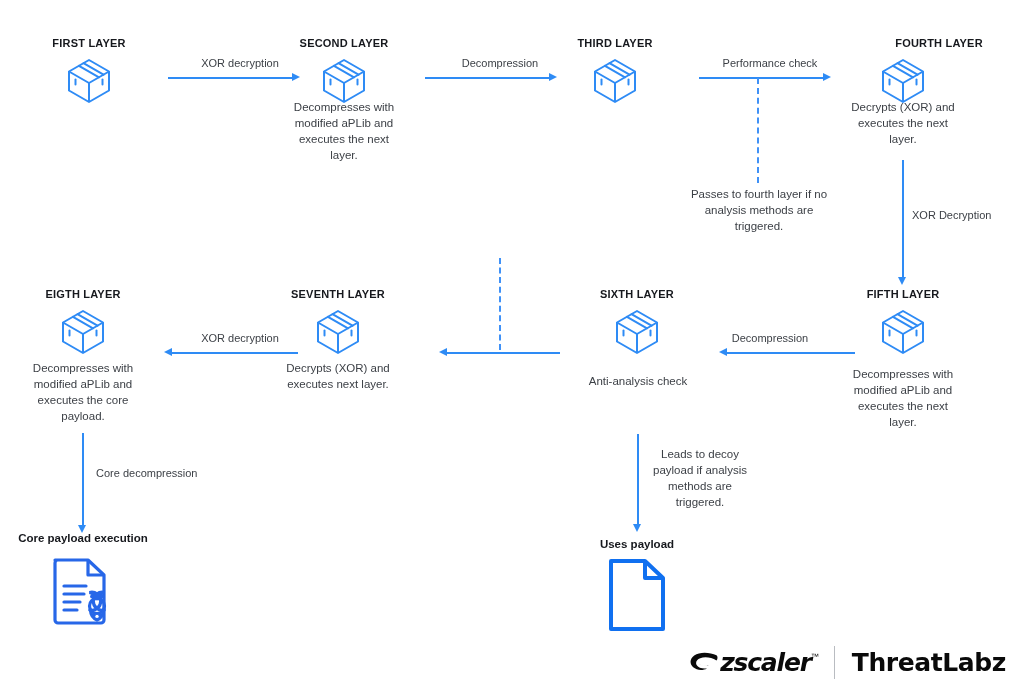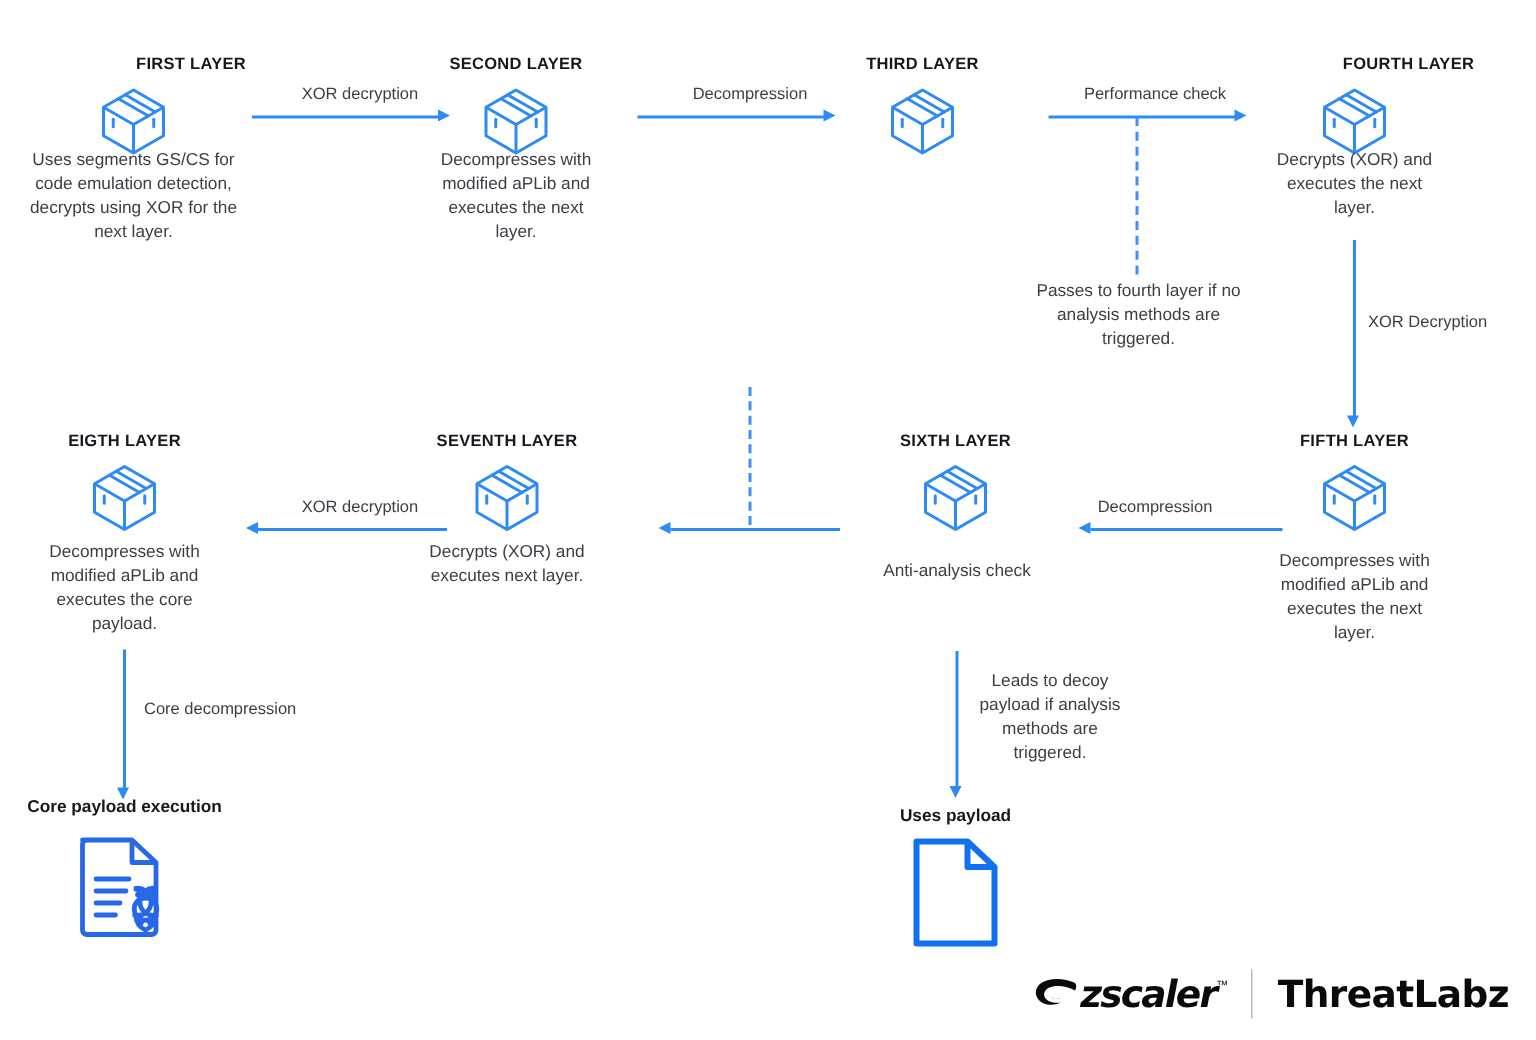--- a/index.html
+++ b/index.html
@@ -146,33 +146,32 @@
     color: #0a0a0a;
     letter-spacing: -0.4px;
     line-height: 25px;
   }
 </style>
 </head>
 <body>
 
 <div id="canvas">
 
-  <div class="node-title" style="left:14px; top:36px; width:150px;text-align:right;">FIRST LAYER</div>
+  <div class="node-title" style="left:14px; top:36px; width:150px;">FIRST LAYER</div>
   <div class="box-icon" style="left:61px; top:55px;">
     <svg viewBox="0 0 56 52" fill="none" xmlns="http://www.w3.org/2000/svg">
       <path d="M28 5 L48 16.5 L48 35.5 L28 47 L8 35.5 L8 16.5 Z" stroke="#2e8bf5" stroke-width="2" stroke-linejoin="round"></path>
       <path d="M8 16.5 L28 28 L48 16.5" stroke="#2e8bf5" stroke-width="2" stroke-linejoin="round"></path>
       <path d="M28 28 L28 47" stroke="#2e8bf5" stroke-width="2"></path>
       <path d="M18 10.8 L38 22.3" stroke="#2e8bf5" stroke-width="2" stroke-linecap="round"></path>
       <path d="M22.5 8.2 L42.5 19.7" stroke="#2e8bf5" stroke-width="2" stroke-linecap="round"></path>
       <path d="M14.5 24.5 L14.5 29.5" stroke="#2e8bf5" stroke-width="2" stroke-linecap="round"></path>
       <path d="M41.5 24.5 L41.5 29.5" stroke="#2e8bf5" stroke-width="2" stroke-linecap="round"></path>
     </svg>
   </div>
-  <div class="node-desc" style="left:14px; top:99px; width:150px;">Uses segments GS/CS for code emulation detection, decrypts using XOR for the next layer.</div>
 
   <div class="edge-label" style="left:160px; top:55px; width:160px;">XOR decryption</div>
   <div class="hline" style="left:168px; top:77px; width:128px;"></div>
   <div class="arrow arrow-right" style="left:292px; top:72.5px;"></div>
 
   <div class="node-title" style="left:269px; top:36px; width:150px;">SECOND LAYER</div>
   <div class="box-icon" style="left:316px; top:55px;">
     <svg viewBox="0 0 56 52" fill="none" xmlns="http://www.w3.org/2000/svg">
       <path d="M28 5 L48 16.5 L48 35.5 L28 47 L8 35.5 L8 16.5 Z" stroke="#2e8bf5" stroke-width="2" stroke-linejoin="round"></path>
       <path d="M8 16.5 L28 28 L48 16.5" stroke="#2e8bf5" stroke-width="2" stroke-linejoin="round"></path>

